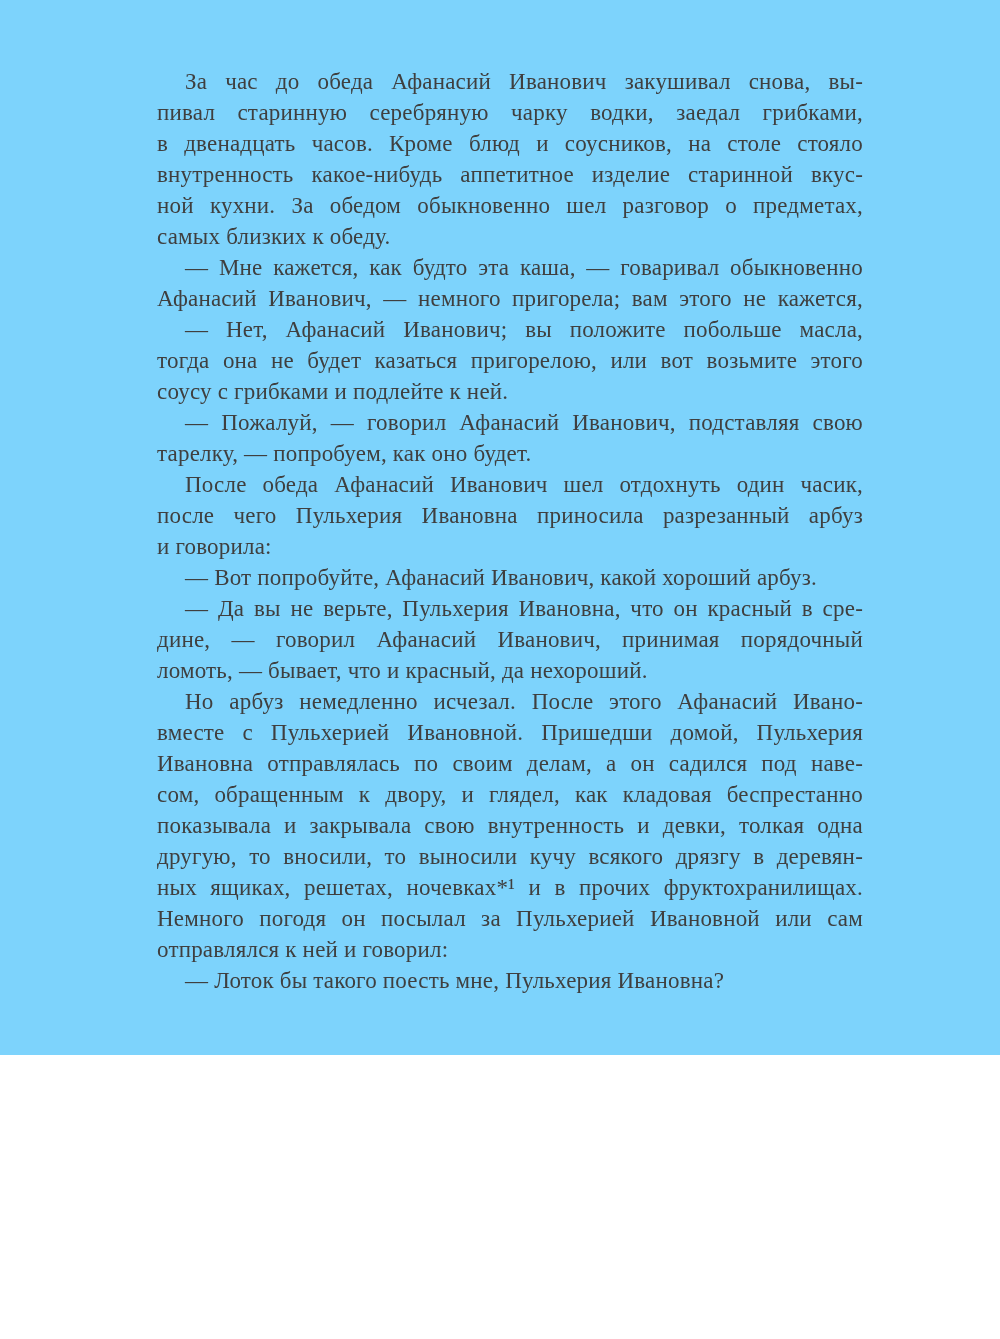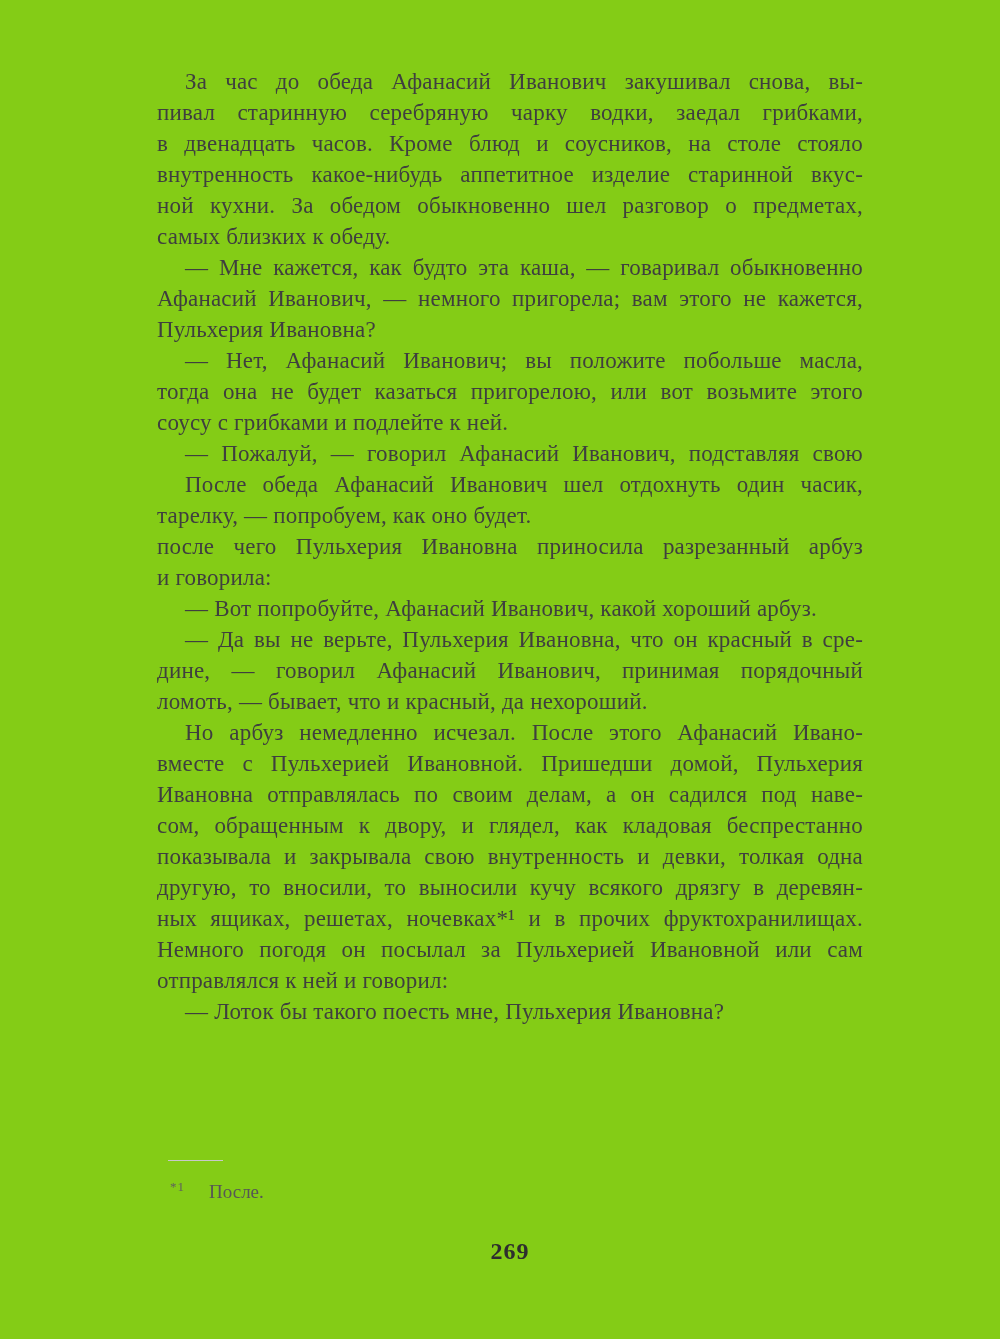--- a/index.html
+++ b/index.html
@@ -4,22 +4,22 @@
 <style>
   html, body {
     margin: 0;
     padding: 0;
     background: #ffffff;
     font-family: "Liberation Serif", "DejaVu Serif", serif;
   }
   .scan-page {
     position: relative;
     width: 1000px;
-    height: 1339px;
-    background: #84cc16;
+    height: 1055px;
+    background: #7dd3fc;
     overflow: hidden;
     color: #3f3f3f;
     text-decoration: underline;
   }
   .textblock {
     position: absolute;
     left: 157px;
     top: 66px;
     width: 706px;
   }
@@ -84,27 +84,26 @@
 
   <div class="textblock">
     <div class="line indent">За час до обеда Афанасий Иванович закушивал снова, вы-</div>
     <div class="line">пивал старинную серебряную чарку водки, заедал грибками,</div>
     <div class="line">в двенадцать часов. Кроме блюд и соусников, на столе стояло</div>
     <div class="line">внутренность какое-нибудь аппетитное изделие старинной вкус-</div>
     <div class="line">ной кухни. За обедом обыкновенно шел разговор о предметах,</div>
     <div class="line end">самых близких к обеду.</div>
     <div class="line indent">— Мне кажется, как будто эта каша, — говаривал обыкновенно</div>
     <div class="line">Афанасий Иванович, — немного пригорела; вам этого не кажется,</div>
-    <div class="line end">Пульхерия Ивановна?</div>
     <div class="line indent">— Нет, Афанасий Иванович; вы положите побольше масла,</div>
     <div class="line">тогда она не будет казаться пригорелою, или вот возьмите этого</div>
     <div class="line end">соусу с грибками и подлейте к ней.</div>
     <div class="line indent">— Пожалуй, — говорил Афанасий Иванович, подставляя свою</div>
+    <div class="line end">тарелку, — попробуем, как оно будет.</div>
     <div class="line indent">После обеда Афанасий Иванович шел отдохнуть один часик,</div>
-    <div class="line end">тарелку, — попробуем, как оно будет.</div>
     <div class="line">после чего Пульхерия Ивановна приносила разрезанный арбуз</div>
     <div class="line end">и говорила:</div>
     <div class="line indent end">— Вот попробуйте, Афанасий Иванович, какой хороший арбуз.</div>
     <div class="line indent">— Да вы не верьте, Пульхерия Ивановна, что он красный в сре-</div>
     <div class="line">дине, — говорил Афанасий Иванович, принимая порядочный</div>
     <div class="line end">ломоть, — бывает, что и красный, да нехороший.</div>
     <div class="line indent">Но арбуз немедленно исчезал. После этого Афанасий Ивано-</div>
     <div class="line">вместе с Пульхерией Ивановной. Пришедши домой, Пульхерия</div>
     <div class="line">Ивановна отправлялась по своим делам, а он садился под наве-</div>
     <div class="line">сом, обращенным к двору, и глядел, как кладовая беспрестанно</div>

